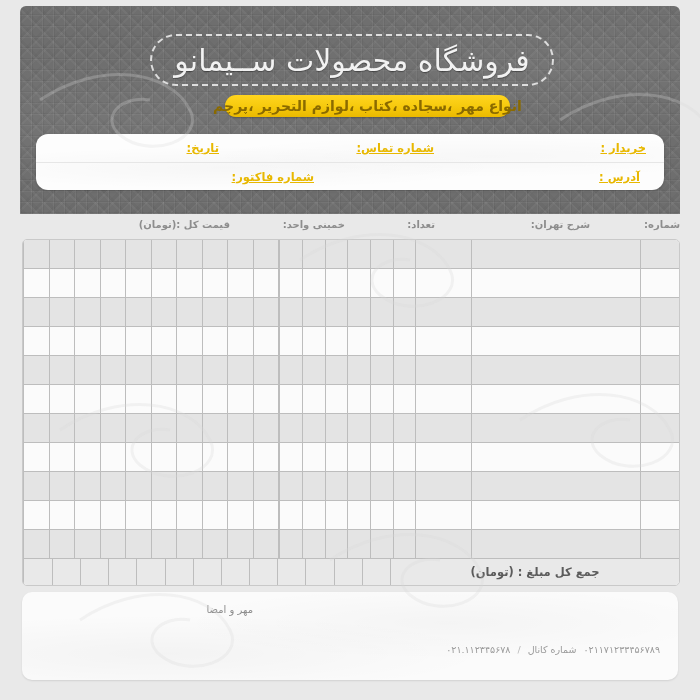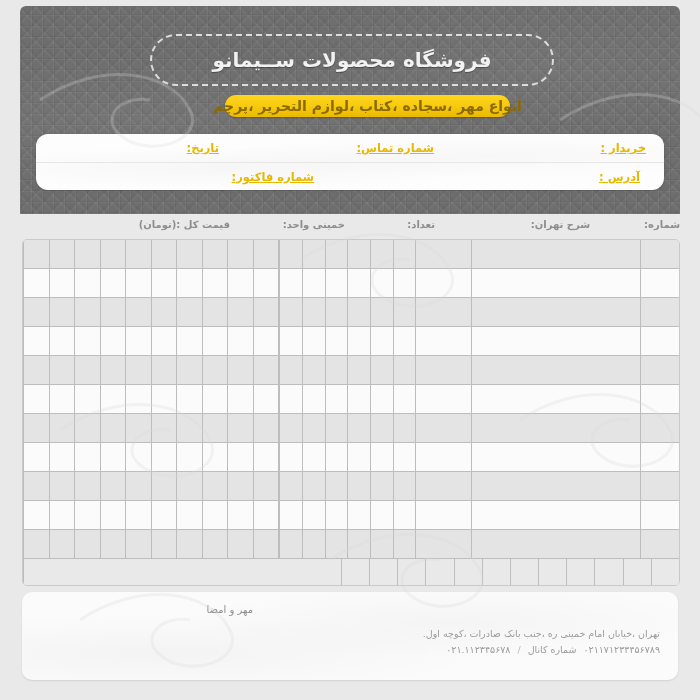--- a/index.html
+++ b/index.html
@@ -65,22 +65,22 @@
     height: 48px;
     border: 2px dashed #dddddd;
     border-radius: 26px;
     display: flex;
     align-items: center;
     justify-content: center;
     z-index: 3;
   }
   .title-text {
     color: #f2f2f2;
-    font-size: 20px;
-    font-weight: bold;
+    font-size: 30px;
+    font-weight: normal;
     letter-spacing: .5px;
     white-space: nowrap;
     text-shadow: 0 1px 1px rgba(0,0,0,.35);
   }
 
   
   .subtitle-pill {
     position: absolute;
     left: 205px;
     top: 89px;
@@ -614,41 +614,41 @@
             <div class="digit-cell"></div>
             <div class="digit-cell"></div>
             <div class="digit-cell"></div>
             <div class="digit-cell"></div>
             <div class="digit-cell"></div>
             <div class="digit-cell"></div>
             <div class="digit-cell"></div>
           </div>
         </div>
         <div class="total-row">
+          <div class="total-label-cell">جمع کل مبلغ : (تومان)</div>
           <div class="cell digits c-total" style="flex: 1 1 auto;">
             <div class="digit-cell"></div>
             <div class="digit-cell"></div>
             <div class="digit-cell"></div>
             <div class="digit-cell"></div>
             <div class="digit-cell"></div>
             <div class="digit-cell"></div>
             <div class="digit-cell"></div>
             <div class="digit-cell"></div>
             <div class="digit-cell"></div>
             <div class="digit-cell"></div>
             <div class="digit-cell"></div>
             <div class="digit-cell"></div>
             <div class="digit-cell"></div>
           </div>
         </div>
       </div>
   </div>
 
   <div class="footer-card">
-    <span class="shop-address">تهران ،خیابان امام خمینی ره ،جنب بانک صادرات ،کوچه اول.</span>
     <div class="contact-line">
       <span>۰۲۱۱۷۱۲۳۳۴۵۶۷۸۹</span>
       <span>شماره کانال</span>
       <span class="contact-sep">/</span>
       <span>۰۲۱.۱۱۲۳۴۵۶۷۸</span>
     </div>
     <span class="stamp-label">مهر و امضا</span>
   </div>
 
 </div>

